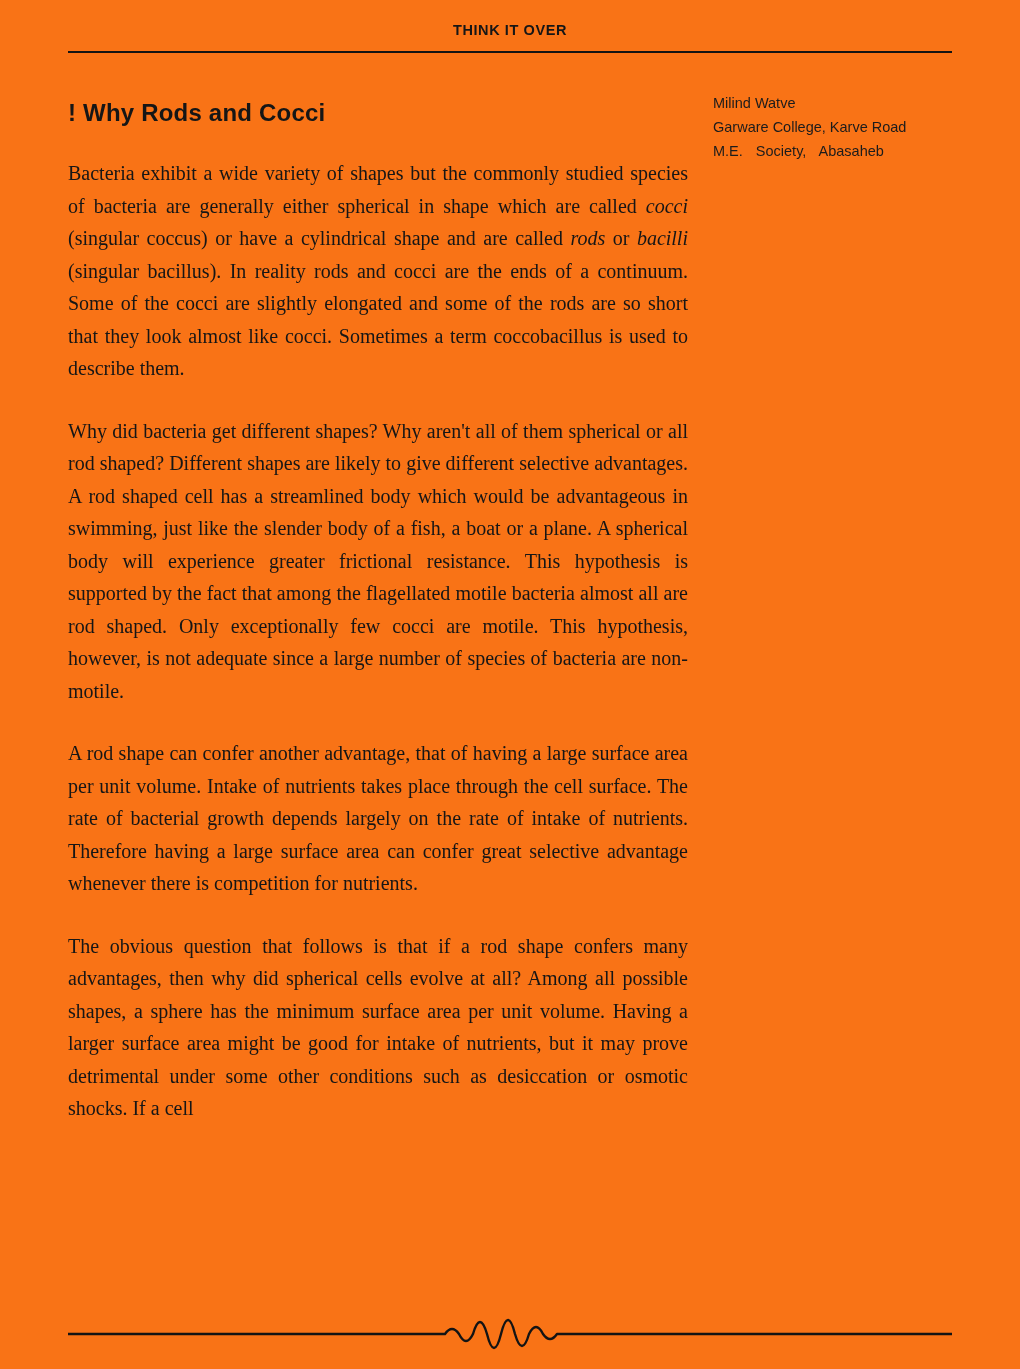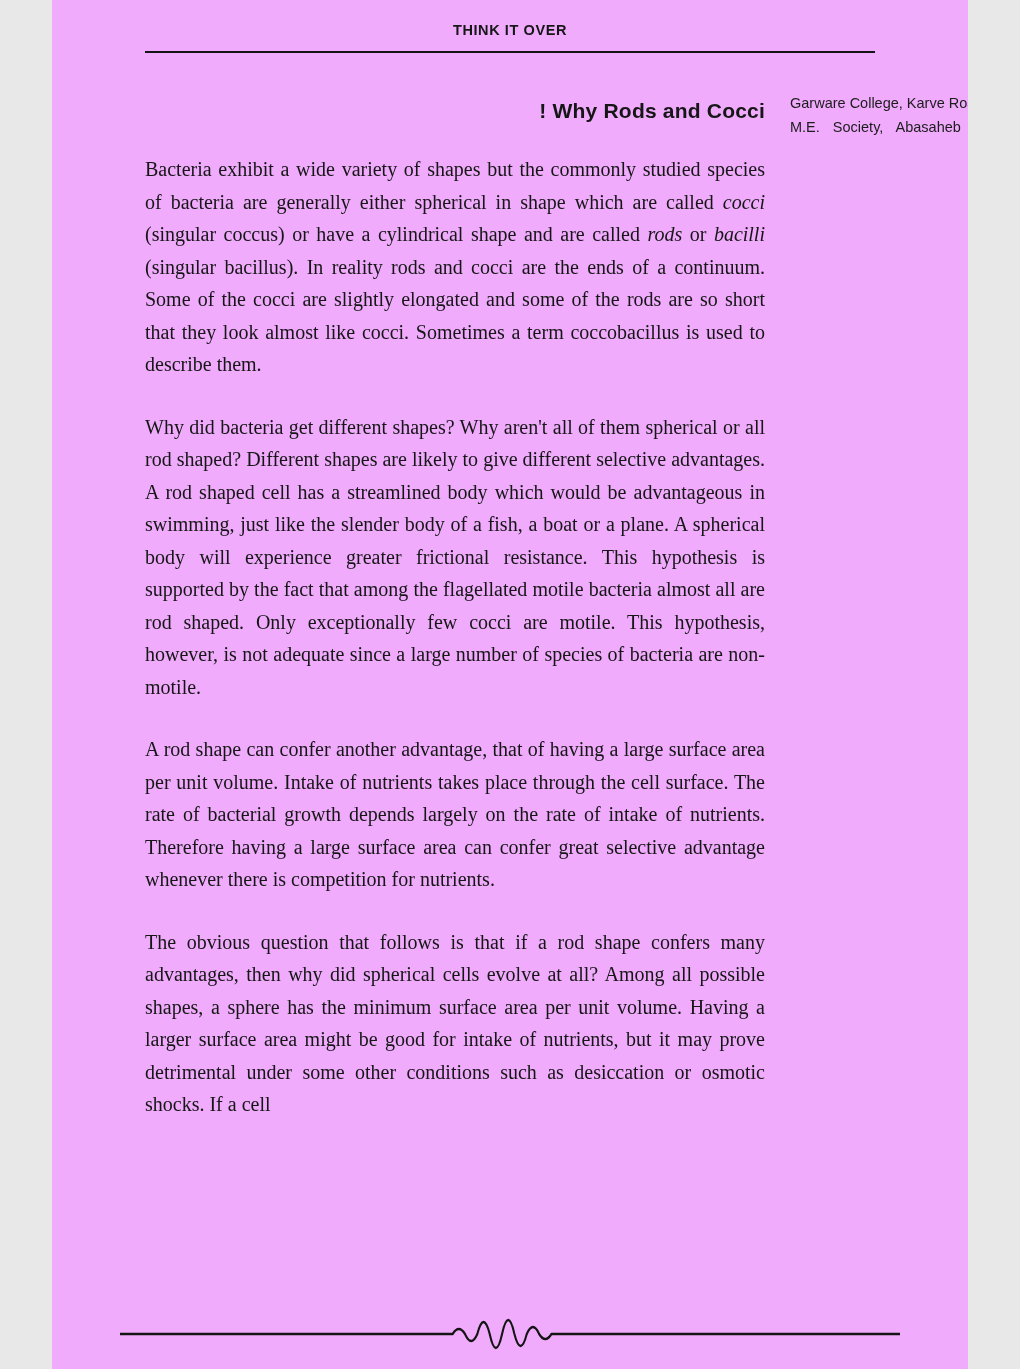--- a/index.html
+++ b/index.html
@@ -3,27 +3,27 @@
 <meta charset="utf-8">
 <title>Think It Over — Why Rods and Cocci</title>
 <style>
   html, body {
     margin: 0;
     padding: 0;
     background: #e8e8e8;
   }
   .page {
     position: relative;
-    width: 916px;
+    width: 1020px;
     height: 1369px;
     margin: 0 auto;
-    background: #f0abfc;
+    background: #f97316;
     color: #161616;
     box-sizing: border-box;
-    padding: 0 93px;
+    padding: 0 68px;
     overflow: hidden;
   }
   .running-head {
     text-align: center;
     font-family: "Liberation Sans", sans-serif;
     font-weight: bold;
     font-size: 14.5px;
     letter-spacing: 0.6px;
     padding-top: 22px;
   }
@@ -35,25 +35,24 @@
   .content {
     display: flex;
     margin-top: 36px;
   }
   .main-col {
     width: 620px;
     flex: 0 0 620px;
   }
   .article-title {
     font-family: "Liberation Sans", sans-serif;
-    font-size: 21px;
+    font-size: 24px;
     font-weight: bold;
     margin: 10px 0 30px 0;
     letter-spacing: 0.2px;
-    text-align: right;
   }
   .body-text p {
     font-family: "Liberation Serif", serif;
     font-size: 20px;
     line-height: 32.5px;
     text-align: justify;
     margin: 0 0 30px 0;
   }
   .body-text p em {
   }
@@ -100,20 +99,21 @@
 
       <div class="body-text">
         <p><span>Bacteria exhibit a wide variety of shapes but the commonly studied species of bacteria are generally either spherical in shape which are called </span><em>cocci</em><span> (singular coccus) or have a cylindrical shape and are called </span><em>rods</em><span> or </span><em>bacilli</em><span> (singular bacillus). In reality rods and cocci are the ends of a continuum. Some of the cocci are slightly elongated and some of the rods are so short that they look almost like cocci. Sometimes a term coccobacillus is used to describe them.</span></p>
         <p><span>Why did bacteria get different shapes? Why aren't all of them spherical or all rod shaped? Different shapes are likely to give different selective advantages. A rod shaped cell has a streamlined body which would be advantageous in swimming, just like the slender body of a fish, a boat or a plane. A spherical body will experience greater frictional resistance. This hypothesis is supported by the fact that among the flagellated motile bacteria almost all are rod shaped. Only exceptionally few cocci are motile. This hypothesis, however, is not adequate since a large number of species of bacteria are non-motile.</span></p>
         <p><span>A rod shape can confer another advantage, that of having a large surface area per unit volume. Intake of nutrients takes place through the cell surface. The rate of bacterial growth depends largely on the rate of intake of nutrients. Therefore having a large surface area can confer great selective advantage whenever there is competition for nutrients.</span></p>
         <p><span>The obvious question that follows is that if a rod shape confers many advantages, then why did spherical cells evolve at all? Among all possible shapes, a sphere has the minimum surface area per unit volume. Having a larger surface area might be good for intake of nutrients, but it may prove detrimental under some other conditions such as desiccation or osmotic shocks. If a cell</span></p>
       </div>
     </div>
 
     <aside class="author-col">
+      <div class="author-line">Milind Watve</div>
       <div class="author-line">Garware College, Karve Road</div>
       <div class="author-line spread">M.E. Society, Abasaheb</div>
     </aside>
 
   </div>
 
   <footer class="footer-decoration">
     <svg viewBox="0 0 884 44" preserveAspectRatio="none" xmlns="http://www.w3.org/2000/svg" aria-hidden="true">
       <path d="M0 27 H377
                q7 -10 14 0

